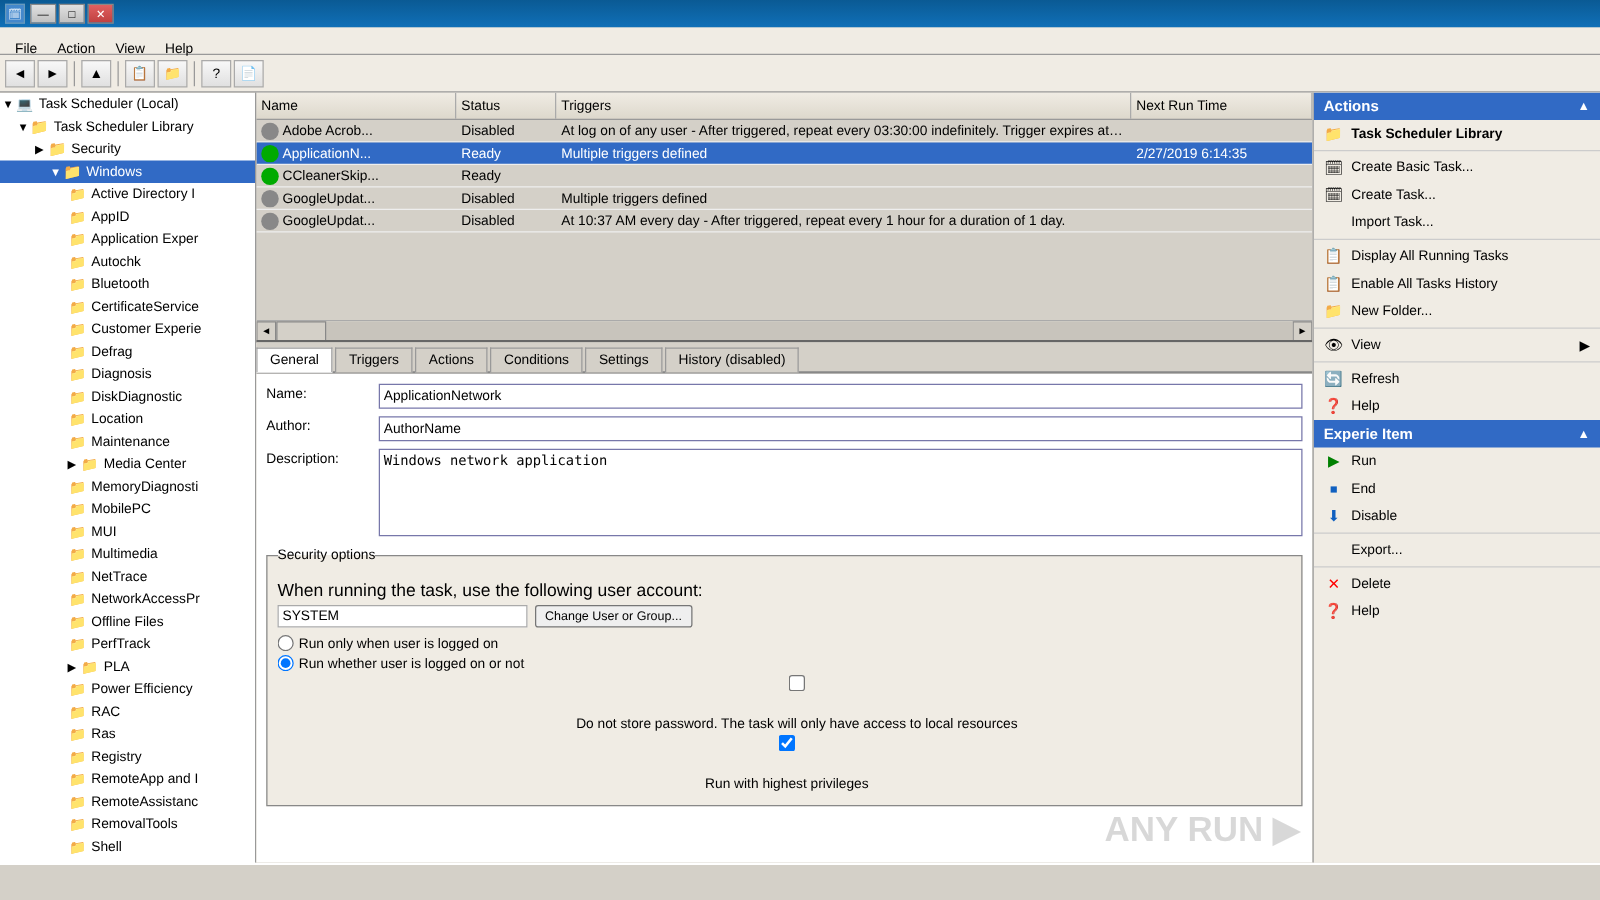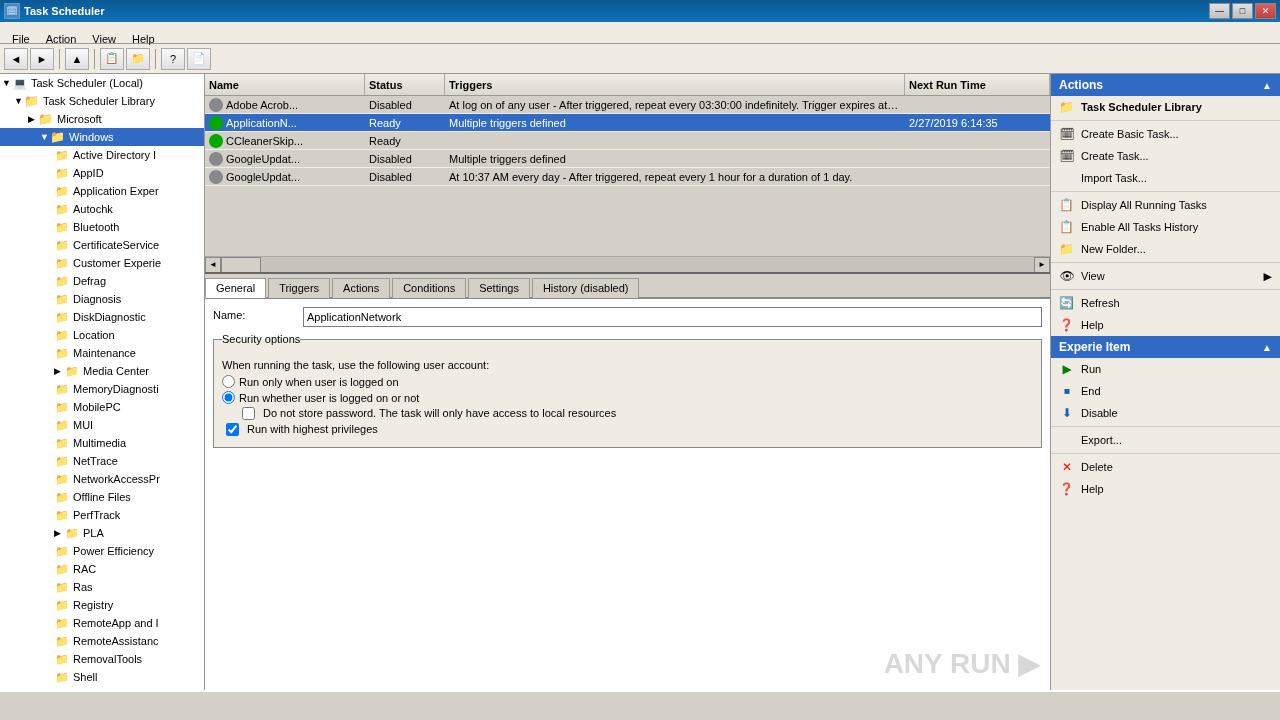--- a/index.html
+++ b/index.html
@@ -99,21 +99,21 @@
       background: linear-gradient(to bottom, #f0ece4, #ddd8cc);
       border-bottom: 1px solid #999;
       height: 22px;
     }
     .task-col-header {
       display: flex;
       align-items: center;
       padding: 0 4px;
       border-right: 1px solid #aaa;
       font-size: 11px;
-      font-weight: bold;
+      font-weight: normal;
       cursor: pointer;
     }
     .task-col-header.name { width: 160px; }
     .task-col-header.status { width: 80px; }
     .task-col-header.triggers { width: 570px; flex: 1; }
     .task-col-header.nextrun { width: 145px; }
 
     .task-table-body { overflow-y: auto; flex: 1; }
     .task-row {
       display: flex;
@@ -210,23 +210,23 @@
     }
 
     
     .security-box {
       border: 1px solid #888;
       margin: 4px 0;
       padding: 8px;
       background: #f0ece4;
     }
     .security-title { font-size: 11px; margin-bottom: 6px; font-weight: normal; }
-    .security-account { font-size: 11px; margin-bottom: 4px; }
+    .security-account { font-size: 14px; margin-bottom: 4px; }
     .radio-row { display: flex; align-items: center; gap: 4px; margin: 3px 0; font-size: 11px; }
-    .check-row { display: flex; align-items: flex-start; gap: 8px; margin: 3px 0 3px 20px; font-size: 11px; }
+    .check-row { display: flex; align-items: center; gap: 20px; margin: 3px 0 3px 20px; font-size: 11px; flex-direction: column; }
 
     
     .actions-panel {
       width: 230px;
       background: #f0ece4;
       border-left: 1px solid #999;
       display: flex;
       flex-direction: column;
       overflow-y: auto;
     }
@@ -282,21 +282,20 @@
     ::-webkit-scrollbar { width: 14px; height: 14px; }
     ::-webkit-scrollbar-track { background: #c8c4bc; }
     ::-webkit-scrollbar-thumb { background: #d4d0c8; border: 1px solid #888; }
     ::-webkit-scrollbar-button { background: #d4d0c8; border: 1px solid #888; height: 14px; width: 14px; }
   </style>
 </head>
 <body>
 
 <div class="title-bar">
   <div class="title-bar-icon">🗓</div>
-  <span class="title-bar-text">Task Scheduler</span>
   <div class="title-bar-buttons">
     <div class="title-btn">—</div>
     <div class="title-btn">□</div>
     <div class="title-btn close">✕</div>
   </div>
 </div>
 
 <div class="menu-bar">
   <div class="menu-item">File</div>
   <div class="menu-item">Action</div>
@@ -329,21 +328,21 @@
 
     <div class="tree-item" style="padding-left:14px;">
       <span class="tree-arrow">▼</span>
       <span class="tree-icon" style="font-size:12px;">📁</span>
       <span class="tree-label">Task Scheduler Library</span>
     </div>
 
     <div class="tree-item" style="padding-left:28px;">
       <span class="tree-arrow">▶</span>
       <span class="tree-icon" style="font-size:12px;">📁</span>
-      <span class="tree-label">Microsoft</span>
+      <span class="tree-label">Security</span>
     </div>
 
     <div class="tree-item selected" style="padding-left:40px;">
       <span class="tree-arrow">▼</span>
       <span class="tree-icon" style="font-size:12px;">📁</span>
       <span class="tree-label">Windows</span>
     </div>
 
     <div class="tree-item" style="padding-left:54px;">
         <span class="tree-icon">📁</span>
@@ -557,25 +556,41 @@
         <div class="tab">History (disabled)</div>
       </div>
 
       <div class="tab-content">
         <div class="form-row">
           <div class="form-label">Name:</div>
           <div class="form-value">
             <input class="form-input" type="text" value="ApplicationNetwork" style="">
           </div>
         </div>
+        <div class="form-row">
+          <div class="form-label">Author:</div>
+          <div class="form-value">
+            <input class="form-input" type="text" value="AuthorName" style="">
+          </div>
+        </div>
+        <div class="form-row" style="align-items:flex-start;">
+          <div class="form-label">Description:</div>
+          <div class="form-value">
+            <textarea class="form-textarea" style="">Windows network application</textarea>
+          </div>
+        </div>
 
         <fieldset class="security-box">
           <legend class="security-title">Security options</legend>
           <div class="security-account">
             <span>When running the task, use the following user account:</span>
+          </div>
+          <div style="display:flex; align-items:center; gap:6px; margin-bottom:6px;">
+            <input type="text" style="width: 200px; height: 18px; border: 1px solid rgb(170, 170, 170); font-size: 11px; padding: 1px 3px;" value="SYSTEM">
+            <button style="height:18px; font-size:10px; padding:0 6px; cursor:pointer;">Change User or Group...</button>
           </div>
           <div class="radio-row">
             <input type="radio" name="security_run" style="">
             <span>Run only when user is logged on</span>
           </div>
           <div class="radio-row">
             <input type="radio" name="security_run" checked="" style="">
             <span>Run whether user is logged on or not</span>
           </div>
           <div class="check-row">

